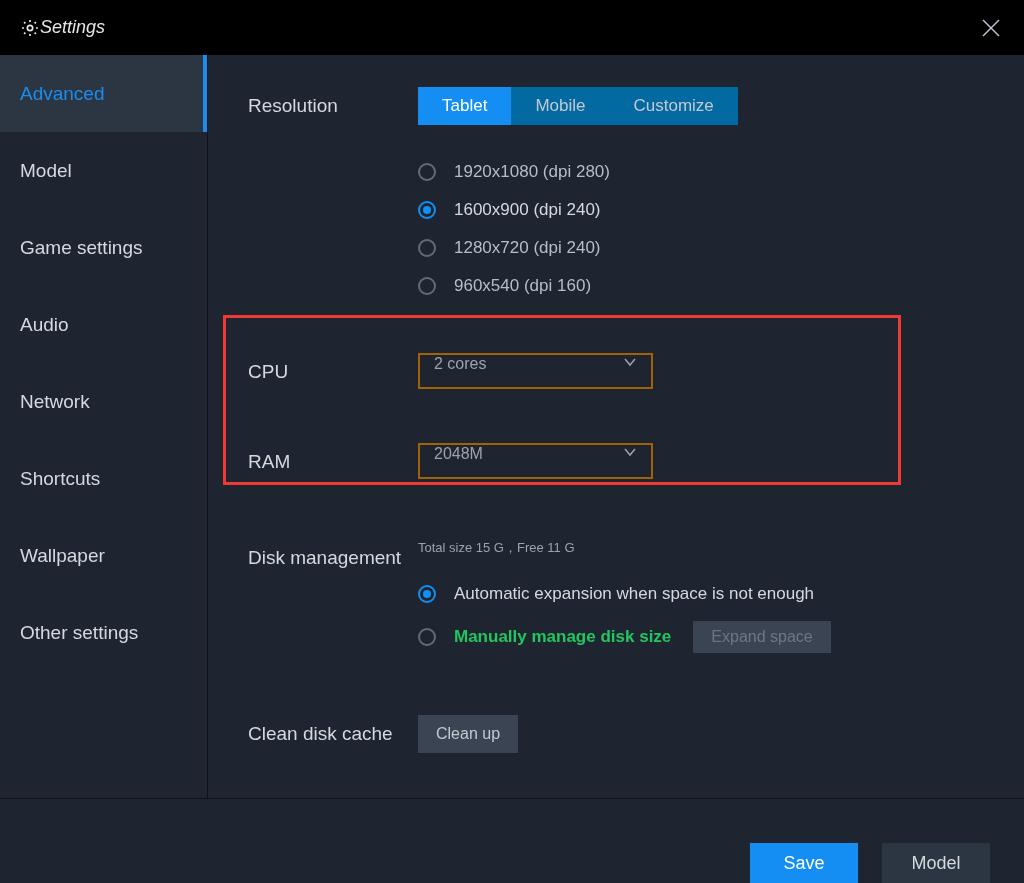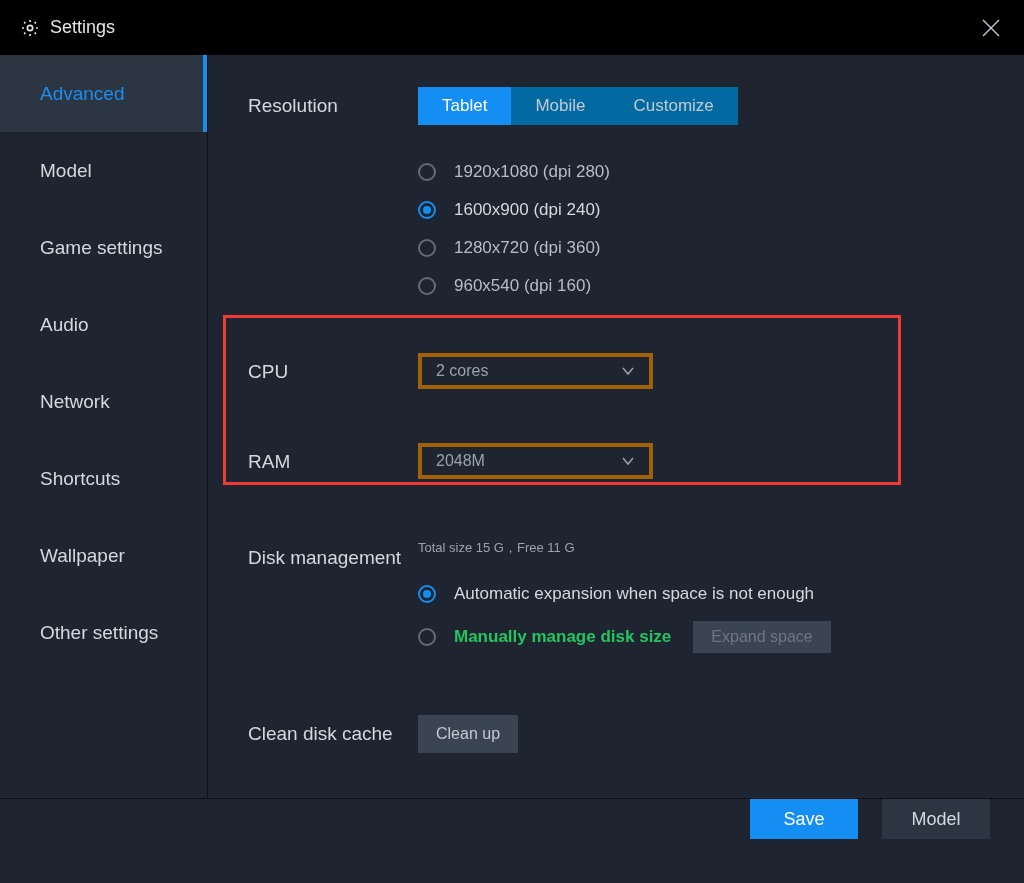--- a/index.html
+++ b/index.html
@@ -28,22 +28,23 @@
     .header .gear {
       width: 20px;
       height: 20px;
       stroke: #e6e6e6;
       fill: none;
       stroke-width: 2;
     }
     .header .title {
       color: #e6e6e6;
       font-size: 18px;
-      margin-left: 10px;
+      margin-left: 0;
       font-weight: 400;
+      font-style: italic;
     }
     .header .close {
       position: absolute;
       right: 22px;
       top: 50%;
       transform: translateY(-50%);
       width: 22px;
       height: 22px;
       cursor: pointer;
     }
@@ -62,21 +63,21 @@
     }
     .sidebar {
       width: 208px;
       background: #1e2530;
       border-right: 1px solid #0e1116;
     }
     .sidebar .item {
       height: 77px;
       display: flex;
       align-items: center;
-      padding-left: 40px;
+      padding-left: 20px;
       font-size: 19px;
       color: #d4d9df;
       cursor: pointer;
     }
     .sidebar .item.active {
       background: #2c3542;
       color: #1b8df0;
       position: relative;
     }
     .sidebar .item.active::after {
@@ -166,23 +167,23 @@
       top: 260px;
       width: 678px;
       height: 170px;
       border: 3px solid #f03a33;
       pointer-events: none;
     }
     
     .dropdown {
       width: 235px;
       height: 36px;
-      border: 4px solid #a16207;
-      display: flex;
-      align-items: center;
+      border: 2px solid #a16207;
+      display: flex;
+      align-items: flex-start;
       padding: 0 14px;
       color: #9aa2ae;
       font-size: 16px;
       cursor: pointer;
       position: relative;
     }
     .dropdown .chev {
       position: absolute;
       right: 14px;
       width: 14px;
@@ -212,21 +213,21 @@
     }
     
     .footer {
       position: absolute;
       bottom: 0;
       left: 0;
       right: 0;
       height: 85px;
       border-top: 1px solid #0e1116;
       display: flex;
-      align-items: flex-start;
+      align-items: flex-end;
       justify-content: flex-end;
       gap: 24px;
       padding-right: 34px;
     }
     .btn {
       width: 108px;
       height: 40px;
       display: flex;
       align-items: center;
       justify-content: center;
@@ -308,21 +309,21 @@
         <div class="radio-line">
           <span class="radio"></span>
           <span class="rtxt">1920x1080  (dpi 280)</span>
         </div>
         <div class="radio-line sel">
           <span class="radio checked"></span>
           <span class="rtxt">1600x900  (dpi 240)</span>
         </div>
         <div class="radio-line">
           <span class="radio"></span>
-          <span class="rtxt">1280x720  (dpi 360)</span>
+          <span class="rtxt">1280x720  (dpi 240)</span>
         </div>
         <div class="radio-line">
           <span class="radio"></span>
           <span class="rtxt">960x540  (dpi 160)</span>
         </div>
       </div>
     </div>
 
     <div class="row sec-cpu">
       <div class="label">CPU</div>

